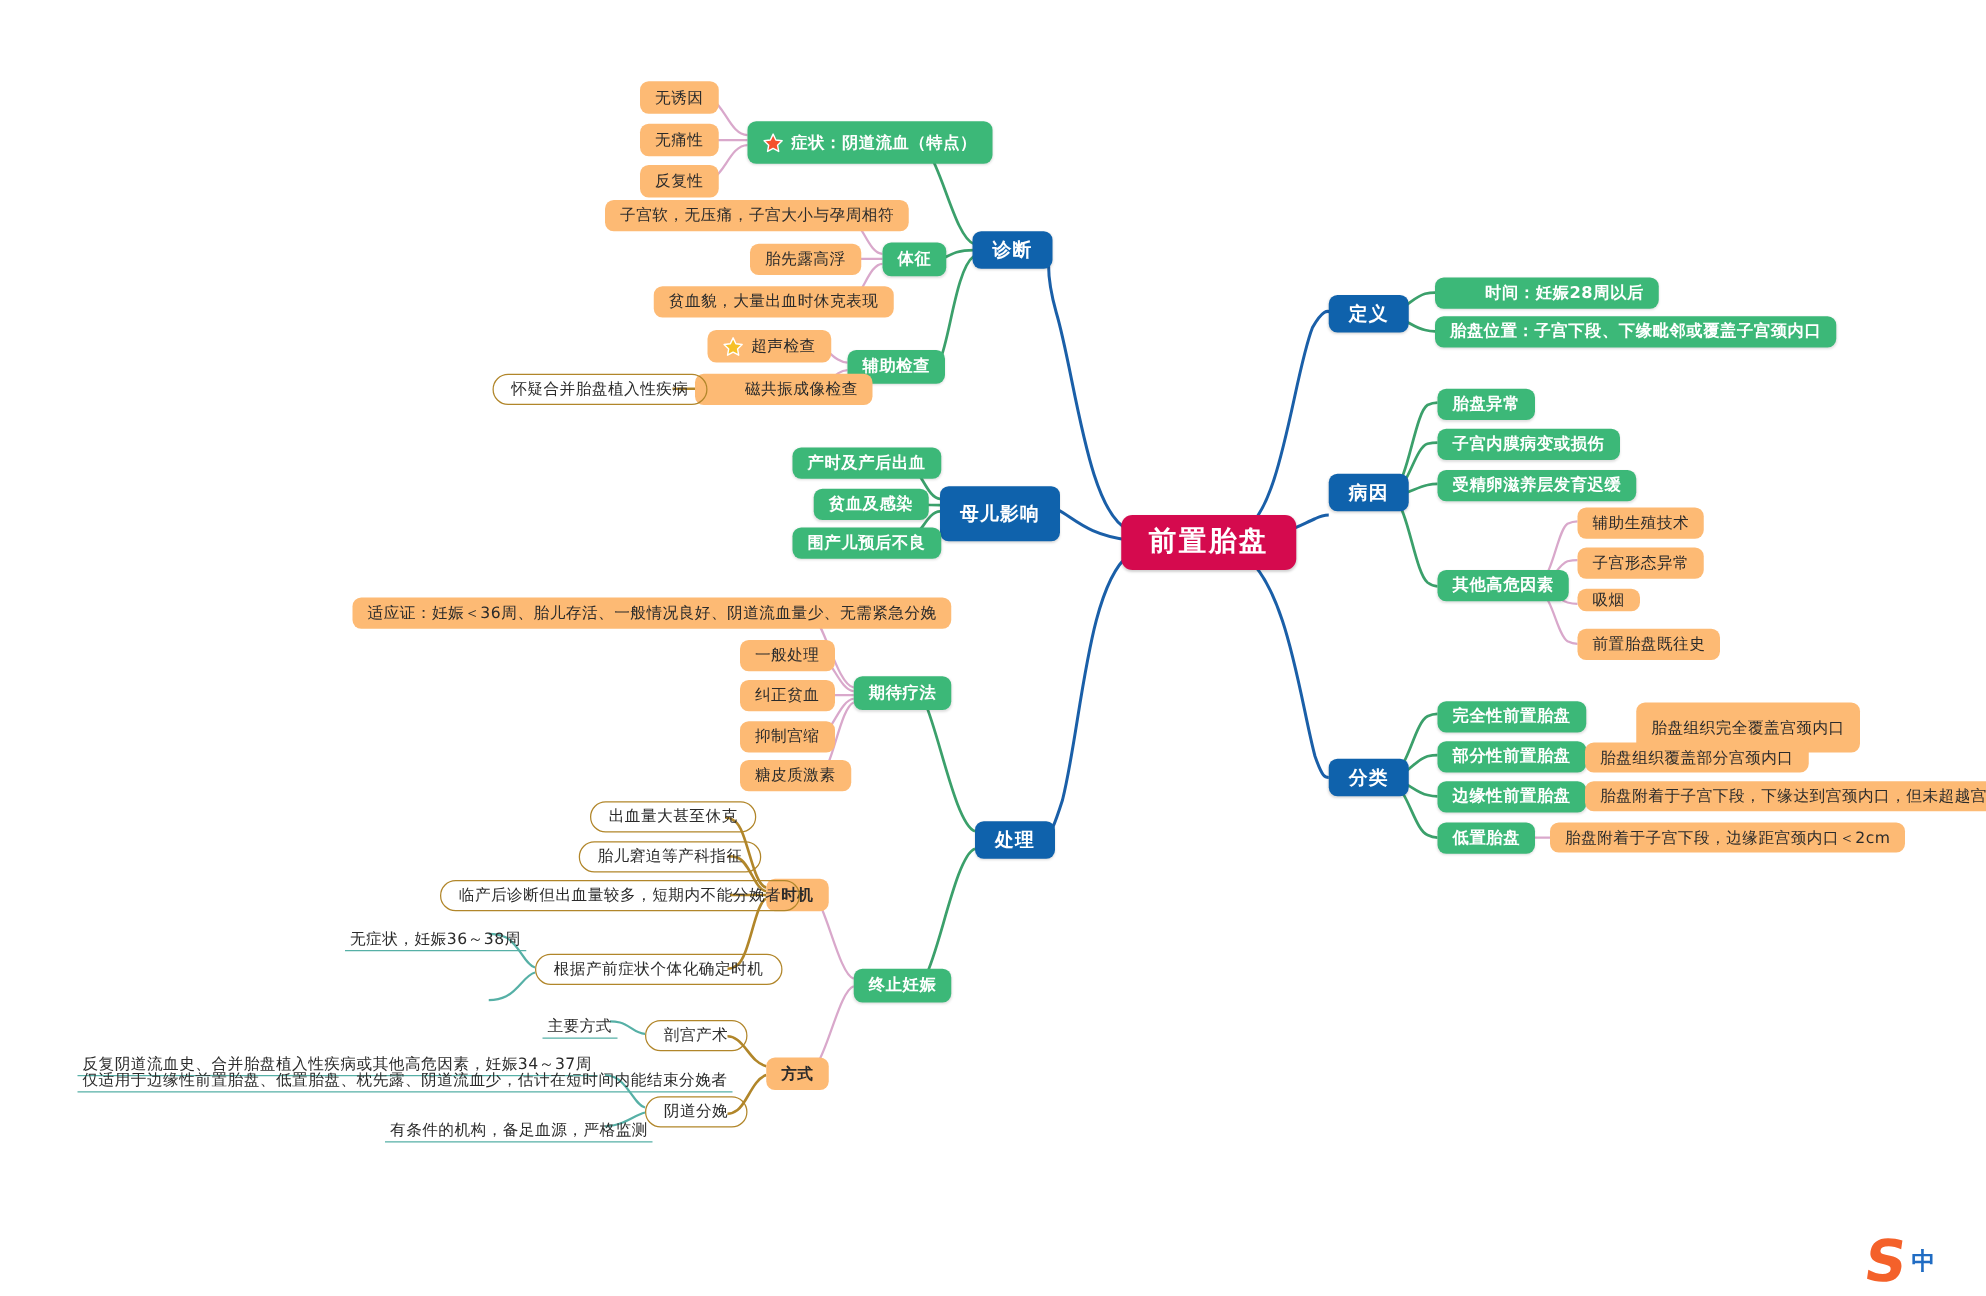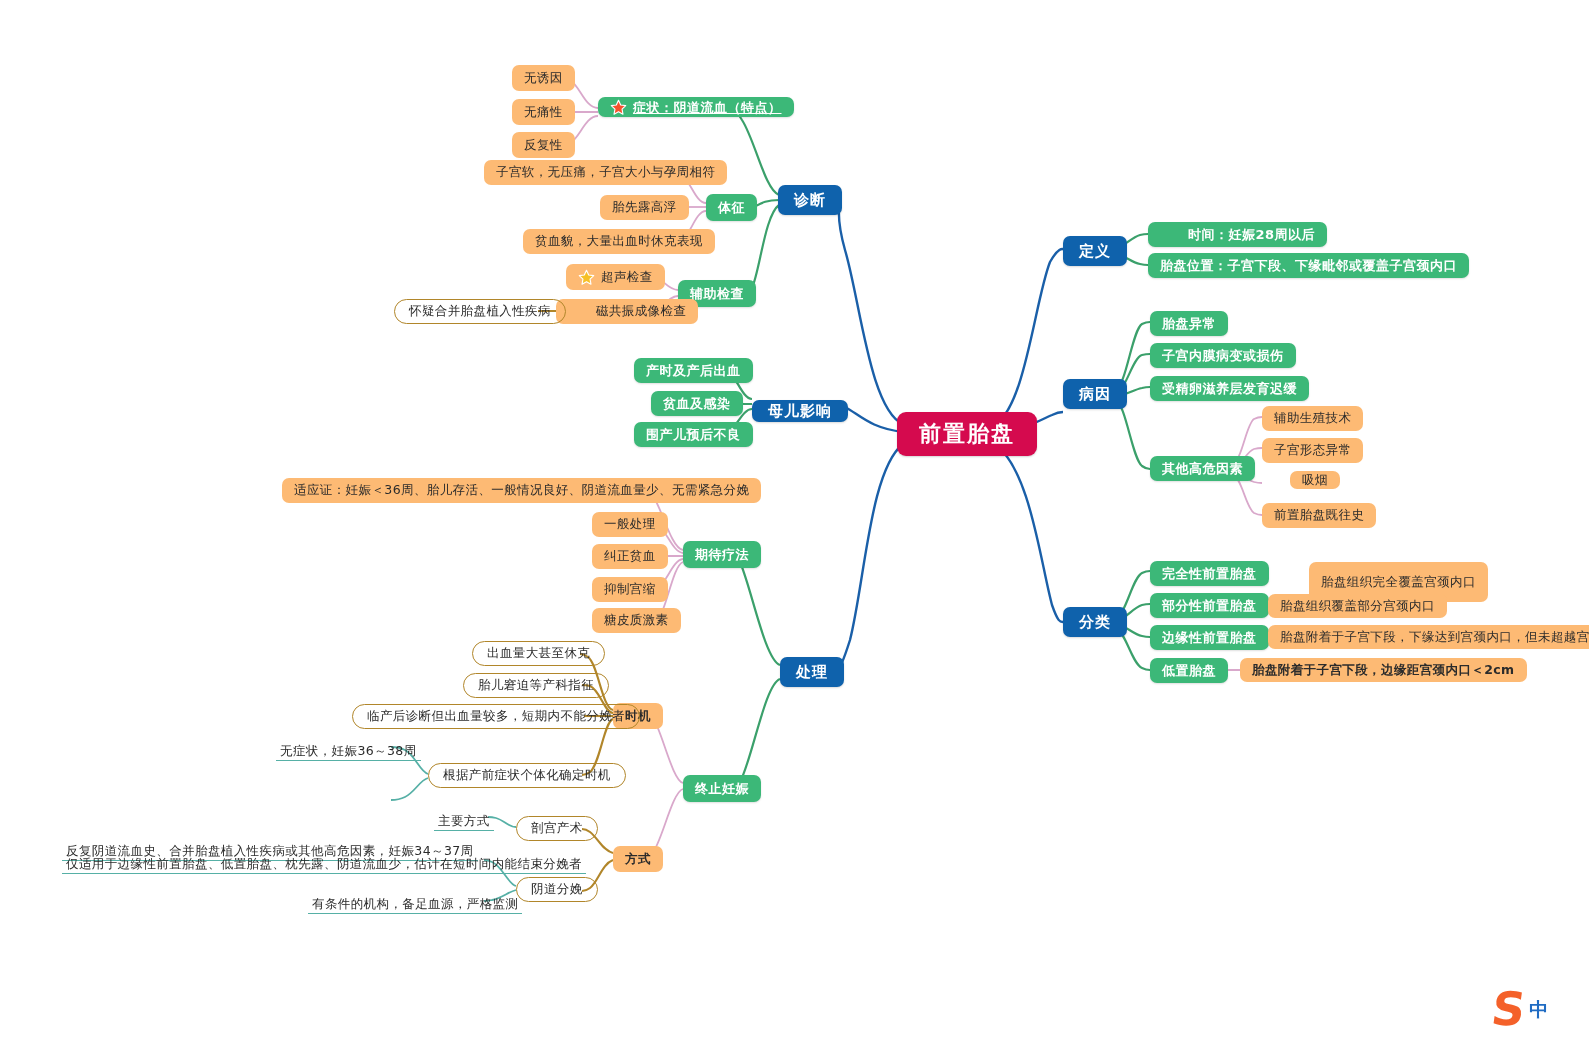--- a/index.html
+++ b/index.html
@@ -224,21 +224,21 @@
   </svg>
 
   <div class="node n-root" style="left:897px;top:412px;height:44px;">
     <span>前置胎盘</span>
   </div>
 
   <div class="node n-blue" style="left:778px;top:185px;height:30px;">
     <span>诊断</span>
   </div>
 
-  <div class="node n-green" style="left:598px;top:97px;height:20px;text-decoration:underline;">
+  <div class="node n-green" style="left:598px;top:97px;height:34px;">
     <span class="star">
       <svg viewBox="0 0 24 24">
           <path d="M12 1.8l3.1 6.6 7.1.9-5.2 5 1.3 7.1-6.3-3.5-6.3 3.5 1.3-7.1-5.2-5 7.1-.9z" fill="#f4512c" stroke="#ffffff" stroke-width="1.6" stroke-linejoin="round"></path>
         </svg>
     </span>
     <span>症状：阴道流血（特点）</span>
   </div>
   <div class="node n-pink" style="left:512px;top:65px;height:26px;">
     <span>无诱因</span>
   </div>
@@ -273,21 +273,21 @@
     </span>
     <span>超声检查</span>
   </div>
   <div class="node n-pink" style="left:556px;top:299px;height:25px;padding-left:40px;">
     <span>磁共振成像检查</span>
   </div>
   <div class="node n-outline" style="left:394px;top:299px;height:25px;">
     <span>怀疑合并胎盘植入性疾病</span>
   </div>
 
-  <div class="node n-blue" style="left:752px;top:400px;height:22px;">
+  <div class="node n-blue" style="left:752px;top:389px;height:44px;">
     <span>母儿影响</span>
   </div>
   <div class="node n-green" style="left:634px;top:358px;height:25px;">
     <span>产时及产后出血</span>
   </div>
   <div class="node n-green" style="left:651px;top:391px;height:25px;">
     <span>贫血及感染</span>
   </div>
   <div class="node n-green" style="left:634px;top:422px;height:25px;">
     <span>围产儿预后不良</span>
@@ -385,21 +385,21 @@
   </div>
   <div class="node n-green" style="left:1150px;top:456px;height:25px;">
     <span>其他高危因素</span>
   </div>
   <div class="node n-pink" style="left:1262px;top:406px;height:25px;">
     <span>辅助生殖技术</span>
   </div>
   <div class="node n-pink" style="left:1262px;top:438px;height:25px;">
     <span>子宫形态异常</span>
   </div>
-  <div class="node n-pink" style="left:1262px;top:471px;height:18px;margin-left:28px;">
+  <div class="node n-pink" style="left:1262px;top:471px;height:18px;">
     <span>吸烟</span>
   </div>
   <div class="node n-pink" style="left:1262px;top:503px;height:25px;">
     <span>前置胎盘既往史</span>
   </div>
 
   <div class="node n-blue" style="left:1063px;top:607px;height:30px;">
     <span>分类</span>
   </div>
   <div class="node n-green" style="left:1150px;top:561px;height:25px;">
@@ -416,21 +416,21 @@
   </div>
   <div class="node n-green" style="left:1150px;top:625px;height:25px;">
     <span>边缘性前置胎盘</span>
   </div>
   <div class="node n-pink" style="left:1268px;top:625px;height:24px;">
     <span>胎盘附着于子宫下段，下缘达到宫颈内口，但未超越宫颈内口</span>
   </div>
   <div class="node n-green" style="left:1150px;top:658px;height:25px;">
     <span>低置胎盘</span>
   </div>
-  <div class="node n-pink" style="left:1240px;top:658px;height:24px;font-weight:bold;">
+  <div class="node n-pink" style="left:1240px;top:658px;height:24px;">
     <span>胎盘附着于子宫下段，边缘距宫颈内口＜2cm</span>
   </div>
 
   <div class="watermark" style="left:1492px;top:986px;">
     <span class="wm-s">S</span>
     <span class="wm-cn">中</span>
   </div>
 
 </div>
 

